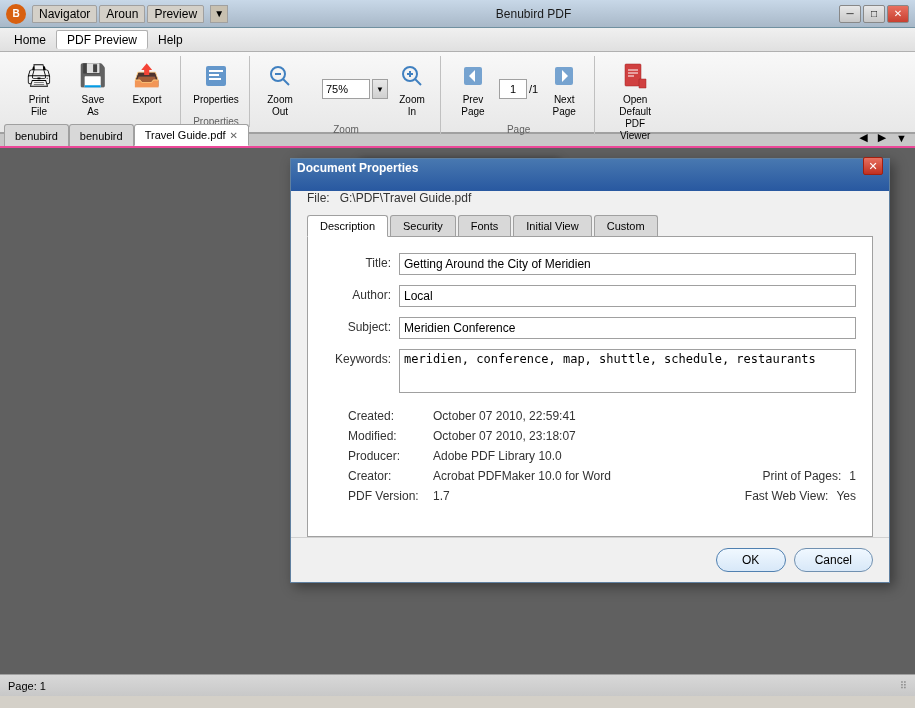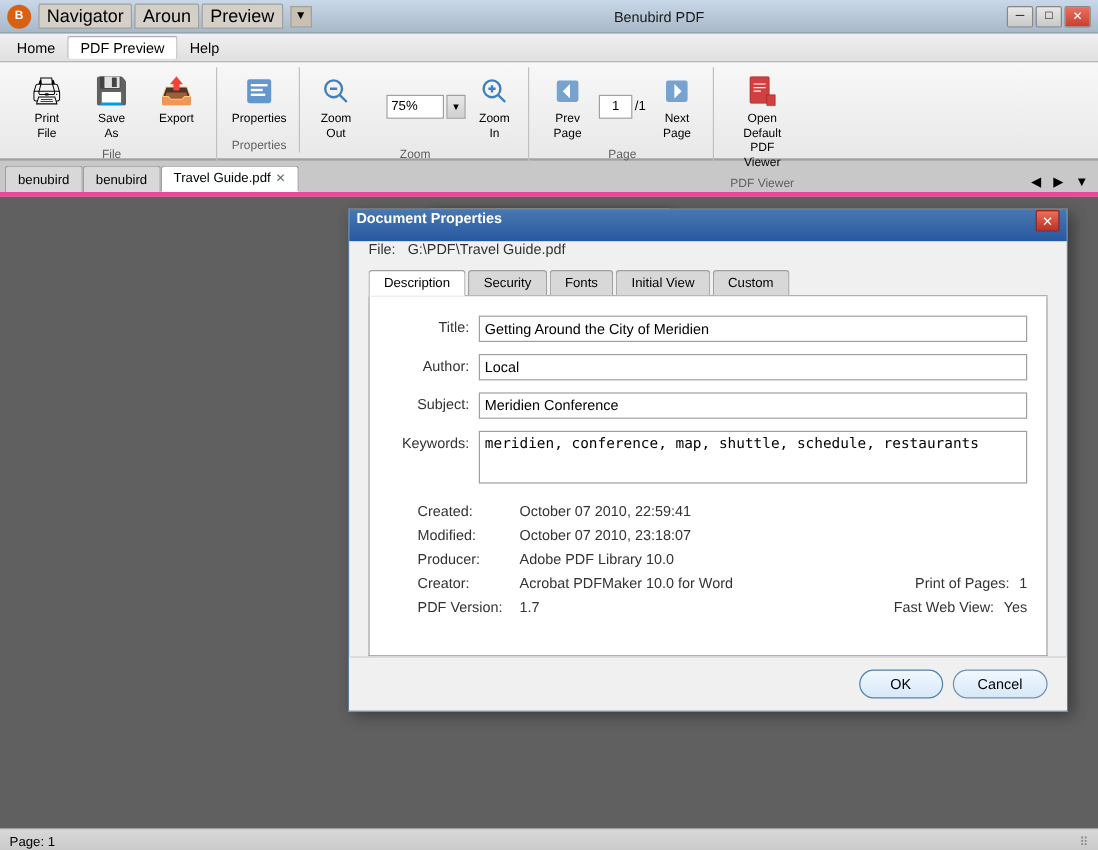--- a/index.html
+++ b/index.html
@@ -11,21 +11,21 @@
       height: 28px;
       display: flex;
       align-items: center;
       justify-content: space-between;
       padding: 0 6px;
       border-bottom: 1px solid #7090a0;
     }
     .title-bar-left { display: flex; align-items: center; gap: 6px; }
     .title-bar-app-icon { width: 20px; height: 20px; background: #d86010; border-radius: 50%; display: flex; align-items: center; justify-content: center; color: white; font-size: 10px; font-weight: bold; }
     .title-bar-tabs { display: flex; gap: 2px; align-items: center; }
-    .title-tab { background: #d4d0c8; border: 1px solid #a0a0a0; padding: 1px 6px; font-size: 15px; border-radius: 2px 2px 0 0; cursor: pointer; }
+    .title-tab { background: #d4d0c8; border: 1px solid #a0a0a0; padding: 1px 6px; font-size: 12px; border-radius: 2px 2px 0 0; cursor: pointer; }
     .title-bar-title { font-size: 12px; color: #1a1a1a; font-weight: normal; }
     .title-bar-controls { display: flex; gap: 2px; }
     .title-btn { width: 22px; height: 18px; background: linear-gradient(to bottom, #e8e8e8, #c8c8c8); border: 1px solid #888; font-size: 10px; display: flex; align-items: center; justify-content: center; cursor: pointer; border-radius: 2px; }
     .title-btn.close { background: linear-gradient(to bottom, #e87060, #c84030); color: white; }
 
     
     .menu-bar {
       background: linear-gradient(to bottom, #f0f0f0, #e0e0e0);
       height: 24px;
       display: flex;
@@ -79,22 +79,22 @@
     .zoom-dropdown-btn { width: 16px; height: 20px; background: linear-gradient(to bottom, #e8e8e8, #d0d0d0); border: 1px solid #a0a0a0; cursor: pointer; display: flex; align-items: center; justify-content: center; font-size: 8px; }
     .page-input { width: 28px; height: 20px; border: 1px solid #a0a0a0; text-align: center; font-size: 11px; }
     .page-sep { font-size: 11px; }
 
     
     .doc-tabs {
       background: #c8c8c8;
       display: flex;
       align-items: flex-end;
       padding: 0 4px;
-      border-bottom: 4px solid #ec4899;
-      height: 30px;
+      border-bottom: 2px solid #ec4899;
+      height: 14px;
     }
     .doc-tab {
       background: #d8d8d8;
       border: 1px solid #a0a0a0;
       border-bottom: none;
       padding: 3px 10px;
       font-size: 11px;
       cursor: pointer;
       border-radius: 3px 3px 0 0;
       display: flex;
@@ -169,23 +169,23 @@
       left: 290px;
       width: 600px;
       background: #f0f0f0;
       border: 1px solid #6080a0;
       box-shadow: 4px 4px 12px rgba(0,0,0,0.4);
     }
     .dialog-title-bar {
       background: linear-gradient(to bottom, #4878b0 0%, #2858a0 100%);
       height: 26px;
       display: flex;
-      align-items: flex-start;
+      align-items: flex-end;
       justify-content: space-between;
-      padding: 0 6px;
+      padding: 16px 6px;
       color: white;
     }
     .dialog-title { font-size: 12px; font-weight: bold; }
     .dialog-close-btn {
       width: 20px; height: 18px;
       background: linear-gradient(to bottom, #e87060, #c03020);
       border: 1px solid #a02010;
       color: white;
       font-size: 11px;
       display: flex; align-items: center; justify-content: center;

